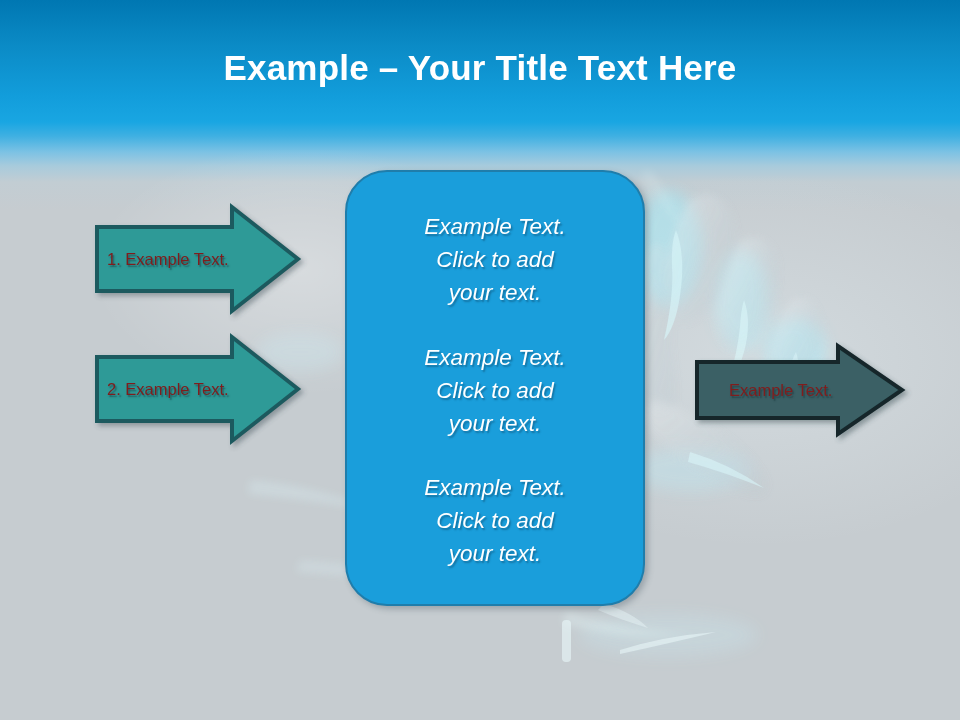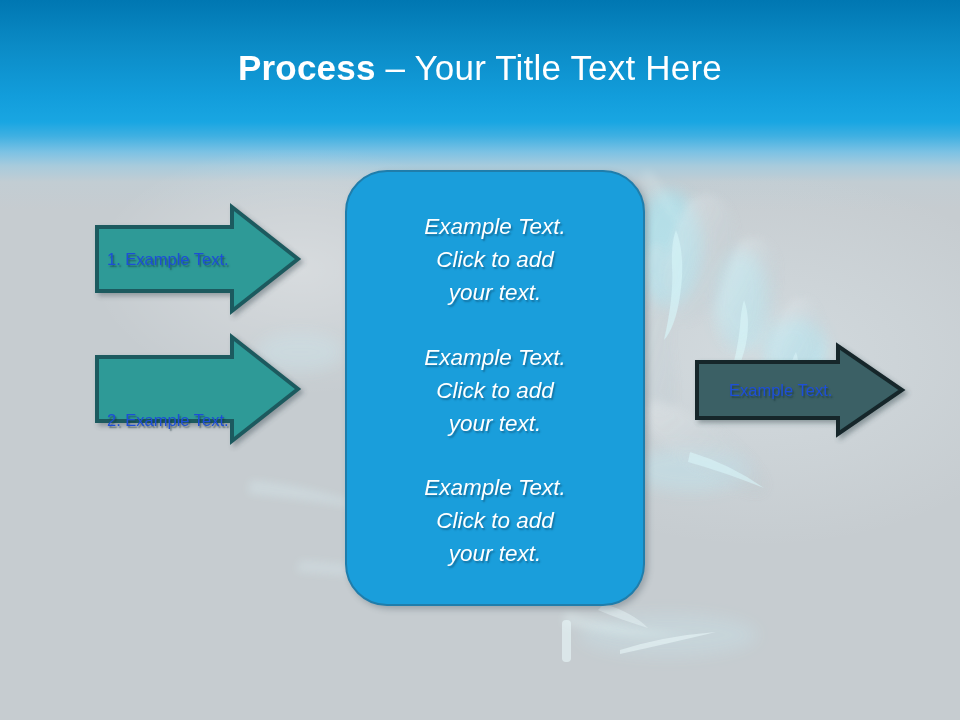--- a/index.html
+++ b/index.html
@@ -59,31 +59,31 @@
     top: 46px;
     width: 960px;
     text-align: center;
     color: #ffffff;
     font-size: 35px;
     line-height: 44px;
     letter-spacing: 0.2px;
     white-space: nowrap;
   }
   .title .b { font-weight: bold; }
-  .title .n { font-weight: normal; }
+  .title .n { font-weight: bold; }
 
   
   .arrow {
     position: absolute;
     overflow: visible;
   }
   .arrow svg { display: block; overflow: visible; }
   .arrow-label {
     position: absolute;
-    color: #1d4ed8;
+    color: #7f1d1d;
     font-size: 16.5px;
     line-height: 20px;
     white-space: nowrap;
     text-shadow: 1.5px 1.5px 1.6px rgba(20,50,55,0.55);
   }
 
   
   .centerbox {
     position: absolute;
     left: 345px;
@@ -175,21 +175,21 @@
       <path d="M650 170 q20 24 30 56 q-26 -30 -40 -52 Z" fill="#eafdff" opacity="0.35"></path>
     </g>
     <g opacity="0.85">
       <rect x="562" y="620" width="9" height="42" rx="4" fill="#eefdff" opacity="0.75"></rect>
       <path d="M620 650 q44 -14 96 -18 q-50 12 -96 22 Z" fill="#eefdff" opacity="0.7"></path>
       <path d="M604 604 q28 8 44 24 q-32 -10 -50 -18 Z" fill="#eefdff" opacity="0.55"></path>
     </g>
   </svg>
 
   <div class="title">
-    <span class="b">Process</span><span class="n"> – Your Title Text Here</span>
+    <span class="b">Example</span><span class="n"> – Your Title Text Here</span>
   </div>
 
   <div class="arrow" style="left:95px; top:205px; width:205px; height:108px;">
     <svg width="205" height="108" viewBox="0 0 205 108" xmlns="http://www.w3.org/2000/svg">
       <defs>
         <filter id="shadA1" x="-20%" y="-20%" width="150%" height="150%">
           <feDropShadow dx="3" dy="3" stdDeviation="2.5" flood-color="#3c5055" flood-opacity="0.42"></feDropShadow>
         </filter>
       </defs>
       <polygon points="2,22 137,22 137,2 203,54 137,106 137,86 2,86" fill="#2e9a97" stroke="#1f5a5e" stroke-width="4" stroke-linejoin="miter" filter="url(#shadA1)"></polygon>
@@ -199,21 +199,21 @@
 
   <div class="arrow" style="left:95px; top:335px; width:205px; height:108px;">
     <svg width="205" height="108" viewBox="0 0 205 108" xmlns="http://www.w3.org/2000/svg">
       <defs>
         <filter id="shadA2" x="-20%" y="-20%" width="150%" height="150%">
           <feDropShadow dx="3" dy="3" stdDeviation="2.5" flood-color="#3c5055" flood-opacity="0.42"></feDropShadow>
         </filter>
       </defs>
       <polygon points="2,22 137,22 137,2 203,54 137,106 137,86 2,86" fill="#2e9a97" stroke="#1f5a5e" stroke-width="4" stroke-linejoin="miter" filter="url(#shadA2)"></polygon>
     </svg>
-    <span class="arrow-label" style="left:12px; top:44px;margin-top:31px;">2. Example Text.</span>
+    <span class="arrow-label" style="left:12px; top:44px;">2. Example Text.</span>
   </div>
 
 
   <div class="centerbox">
     <div class="cb-inner">
       <div class="cb-block">
         <span class="cb-line">Example Text.</span>
         <span class="cb-line">Click  to add</span>
         <span class="cb-line">your text.</span>
       </div>

